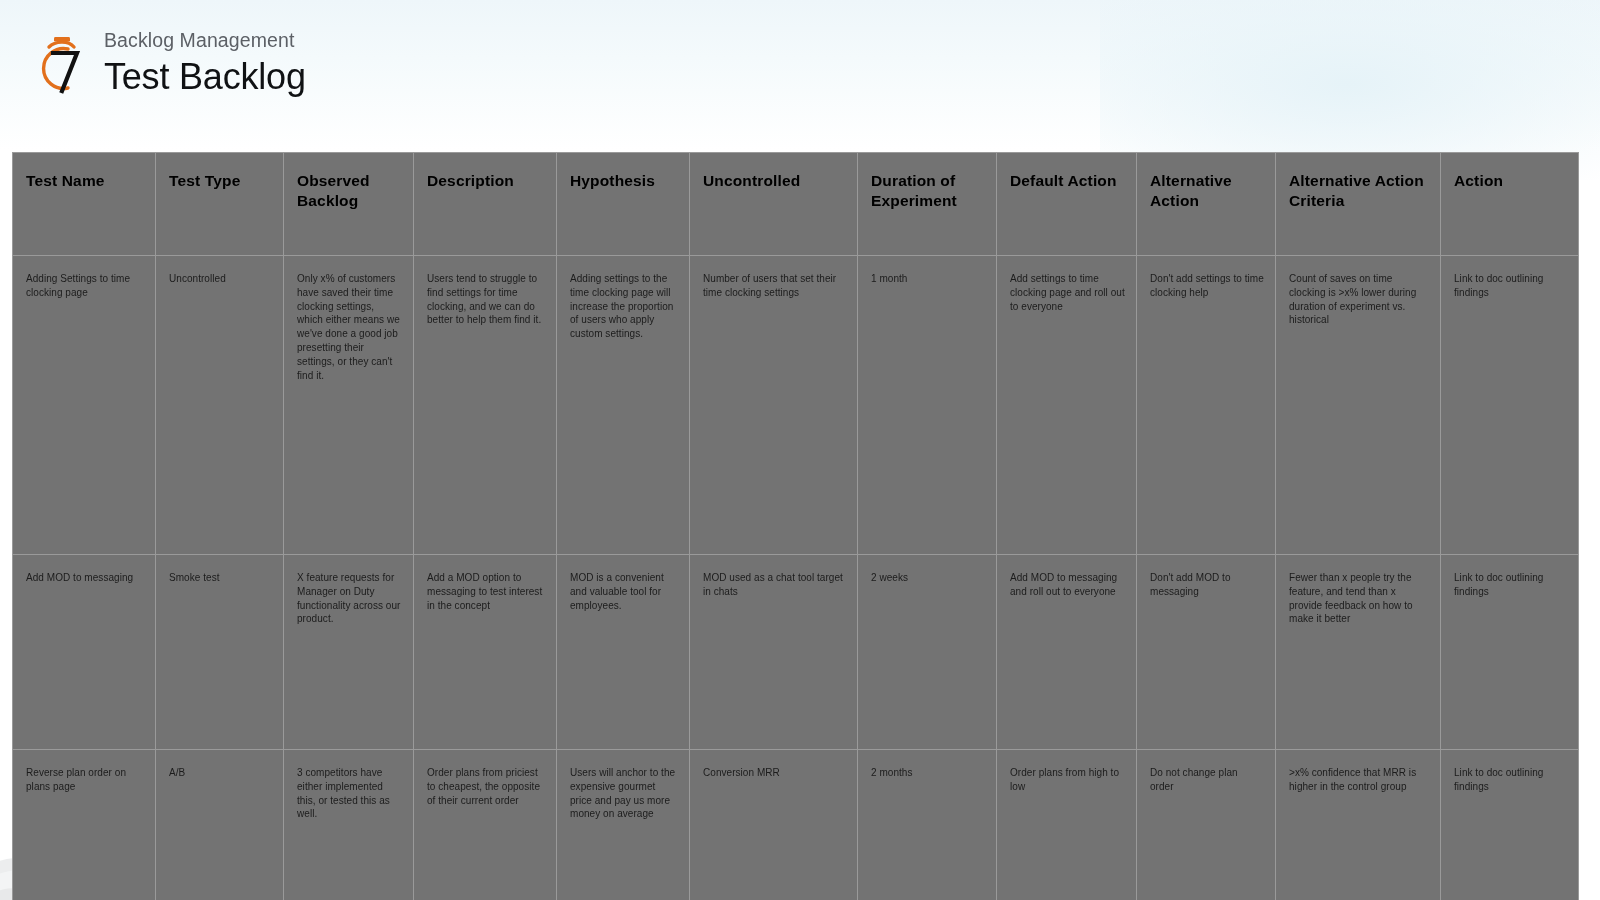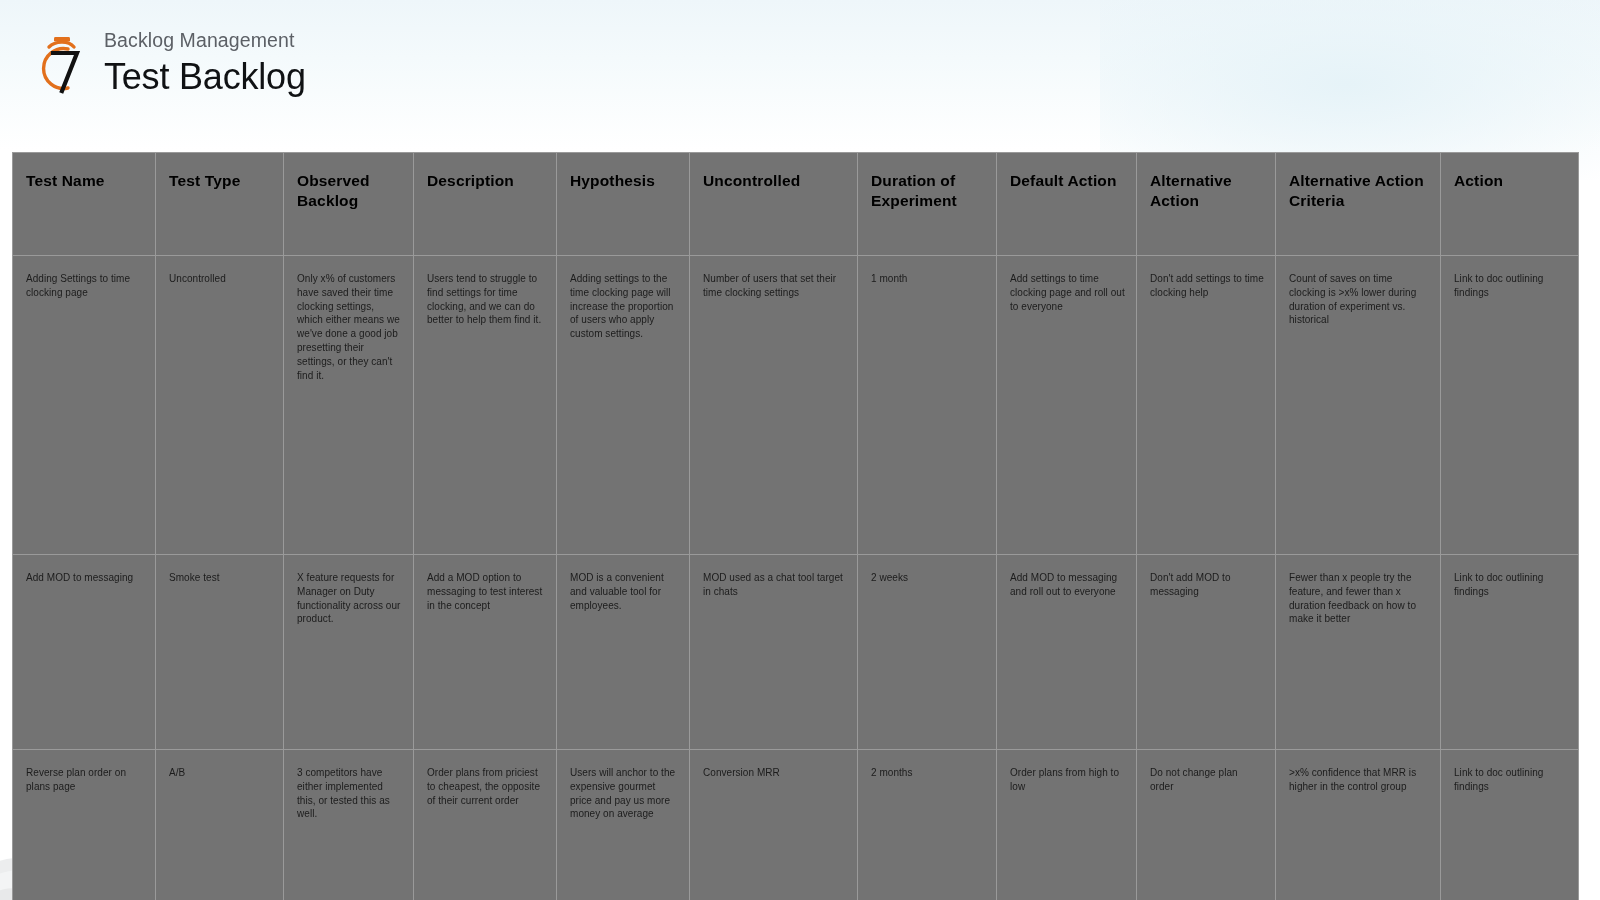--- a/index.html
+++ b/index.html
@@ -203,21 +203,21 @@
       <tr class="row-2">
         <td>Add MOD to messaging</td>
         <td>Smoke test</td>
         <td>X feature requests for Manager on Duty functionality across our product.</td>
         <td>Add a MOD option to messaging to test interest in the concept</td>
         <td>MOD is a convenient and valuable tool for employees.</td>
         <td>MOD used as a chat tool target in chats</td>
         <td>2 weeks</td>
         <td>Add MOD to messaging and roll out to everyone</td>
         <td>Don't add MOD to messaging</td>
-        <td>Fewer than x people try the feature, and fewer than x duration feedback on how to make it better</td>
+        <td>Fewer than x people try the feature, and tend than x provide feedback on how to make it better</td>
         <td>Link to doc outlining findings</td>
       </tr>
       <tr class="row-3">
         <td>Reverse plan order on plans page</td>
         <td>A/B</td>
         <td>3 competitors have either implemented this, or tested this as well.</td>
         <td>Order plans from priciest to cheapest, the opposite of their current order</td>
         <td>Users will anchor to the expensive gourmet price and pay us more money on average</td>
         <td>Conversion MRR</td>
         <td>2 months</td>

